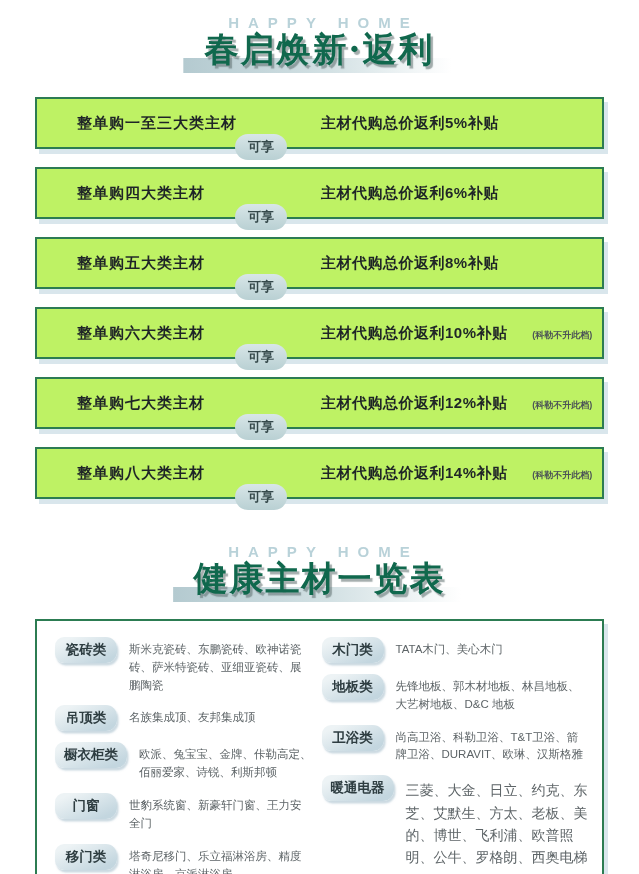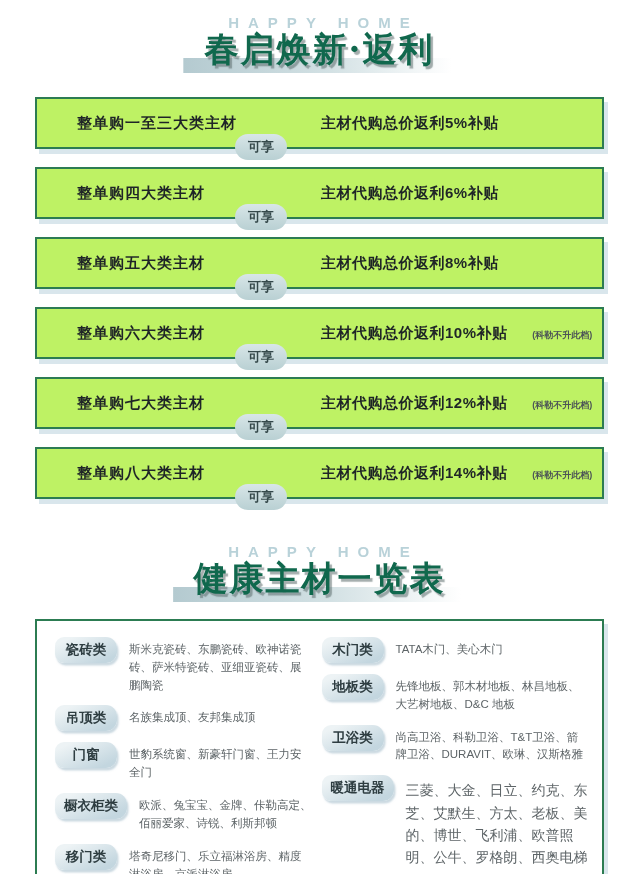--- a/index.html
+++ b/index.html
@@ -110,26 +110,26 @@
     <div class="col left">
       <div class="trow">
         <span class="pill">瓷砖类</span>
         <span class="brands">斯米克瓷砖、东鹏瓷砖、欧神诺瓷砖、萨米特瓷砖、亚细亚瓷砖、展鹏陶瓷</span>
       </div>
       <div class="trow">
         <span class="pill">吊顶类</span>
         <span class="brands">名族集成顶、友邦集成顶</span>
       </div>
       <div class="trow">
+        <span class="pill">橱衣柜类</span>
+        <span class="brands">欧派、兔宝宝、金牌、佧勒高定、佰丽爱家、诗锐、利斯邦顿</span>
+      </div>
+      <div class="trow">
         <span class="pill">门窗</span>
         <span class="brands">世豹系统窗、新豪轩门窗、王力安全门</span>
-      </div>
-      <div class="trow">
-        <span class="pill">橱衣柜类</span>
-        <span class="brands">欧派、兔宝宝、金牌、佧勒高定、佰丽爱家、诗锐、利斯邦顿</span>
       </div>
       <div class="trow">
         <span class="pill">移门类</span>
         <span class="brands">塔奇尼移门、乐立福淋浴房、精度淋浴房、京派淋浴房</span>
       </div>
     </div>
 
     <div class="col">
       <div class="trow">
         <span class="pill">木门类</span>

